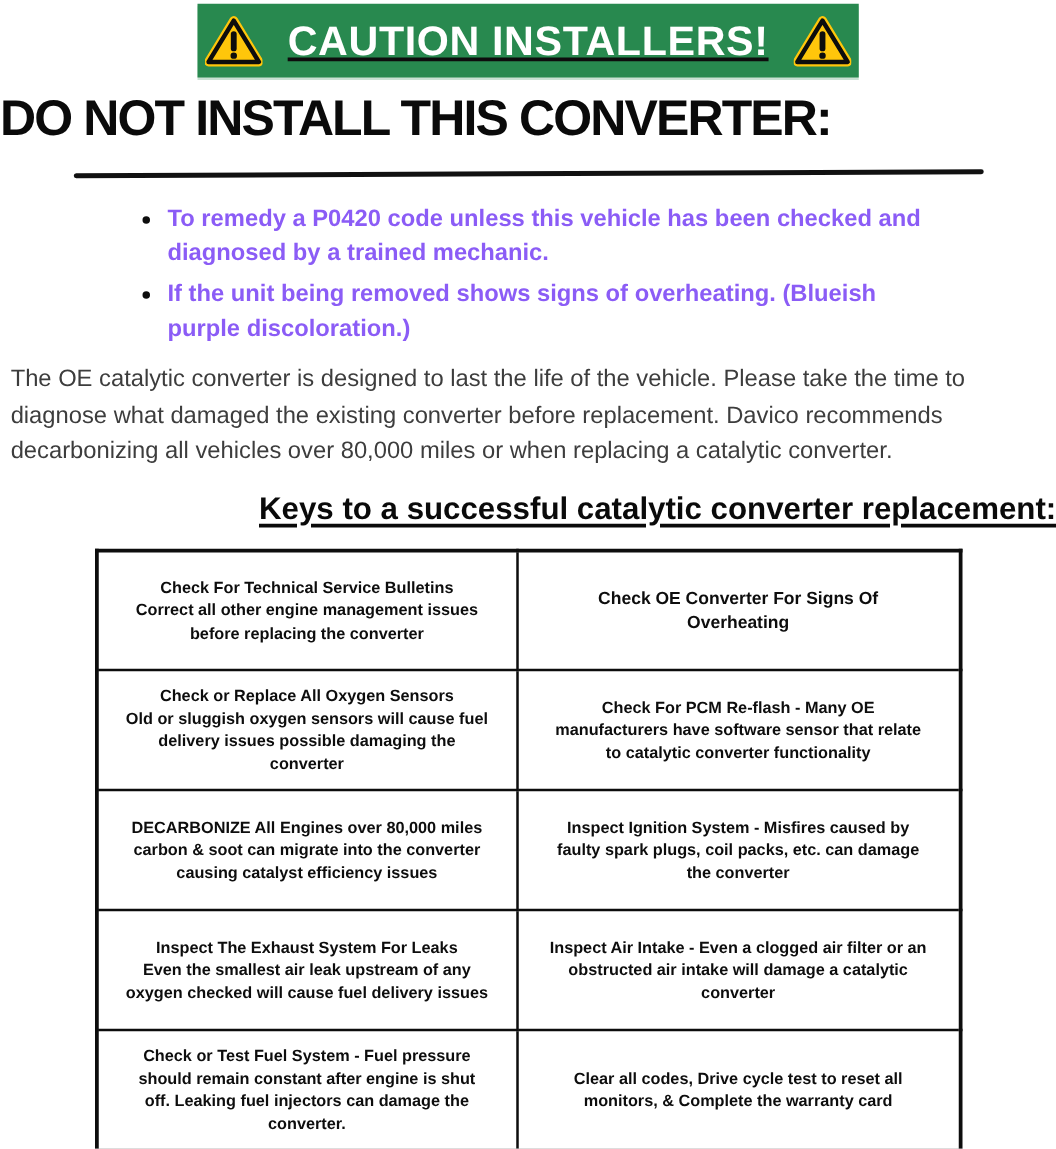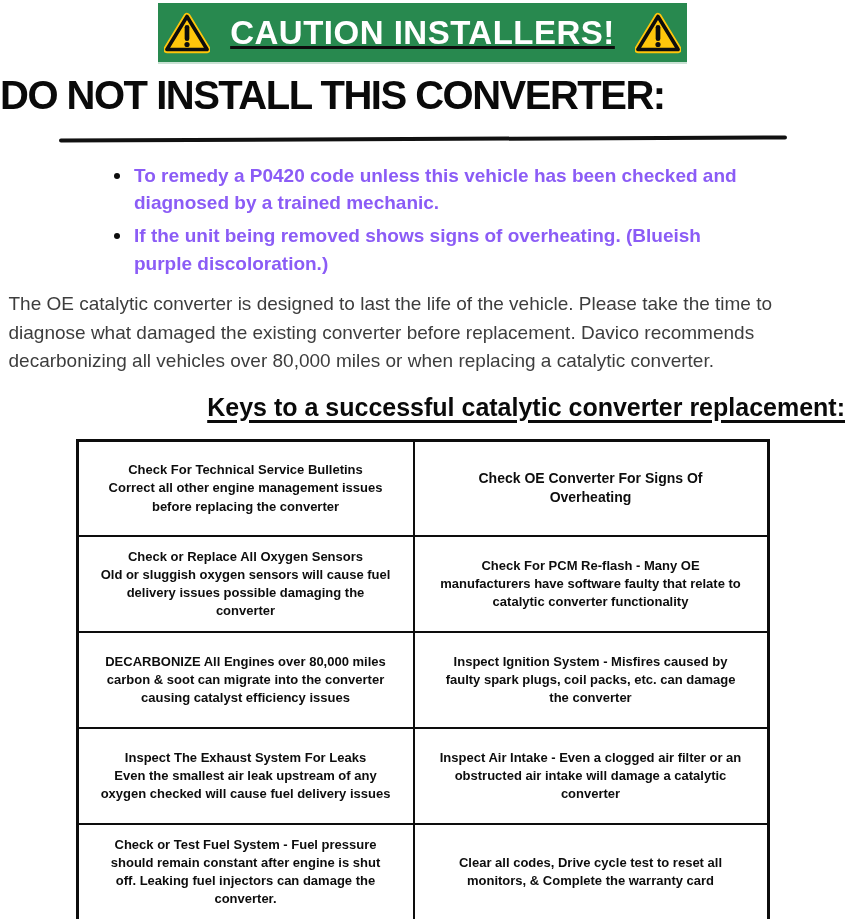--- a/index.html
+++ b/index.html
@@ -158,21 +158,21 @@
   <table class="keys-table">
     <tbody>
       <tr>
         <td class="col-left">Check For Technical Service Bulletins
 Correct all other engine management issues before replacing the converter</td>
         <td class="col-right lg">Check OE Converter For Signs Of Overheating</td>
       </tr>
       <tr>
         <td class="col-left">Check or Replace All Oxygen Sensors
 Old or sluggish oxygen sensors will cause fuel delivery issues possible damaging the converter</td>
-        <td class="col-right">Check For PCM Re-flash - Many OE manufacturers have software faulty that relate to catalytic converter functionality</td>
+        <td class="col-right">Check For PCM Re-flash - Many OE manufacturers have software sensor that relate to catalytic converter functionality</td>
       </tr>
       <tr>
         <td class="col-left">DECARBONIZE All Engines over 80,000 miles carbon &amp; soot can migrate into the converter causing catalyst efficiency issues</td>
         <td class="col-right">Inspect Ignition System - Misfires caused by faulty spark plugs, coil packs, etc. can damage the converter</td>
       </tr>
       <tr>
         <td class="col-left">Inspect The Exhaust System For Leaks
 Even the smallest air leak upstream of any oxygen checked will cause fuel delivery issues</td>
         <td class="col-right">Inspect Air Intake - Even a clogged air filter or an obstructed air intake will damage a catalytic converter</td>
       </tr>

